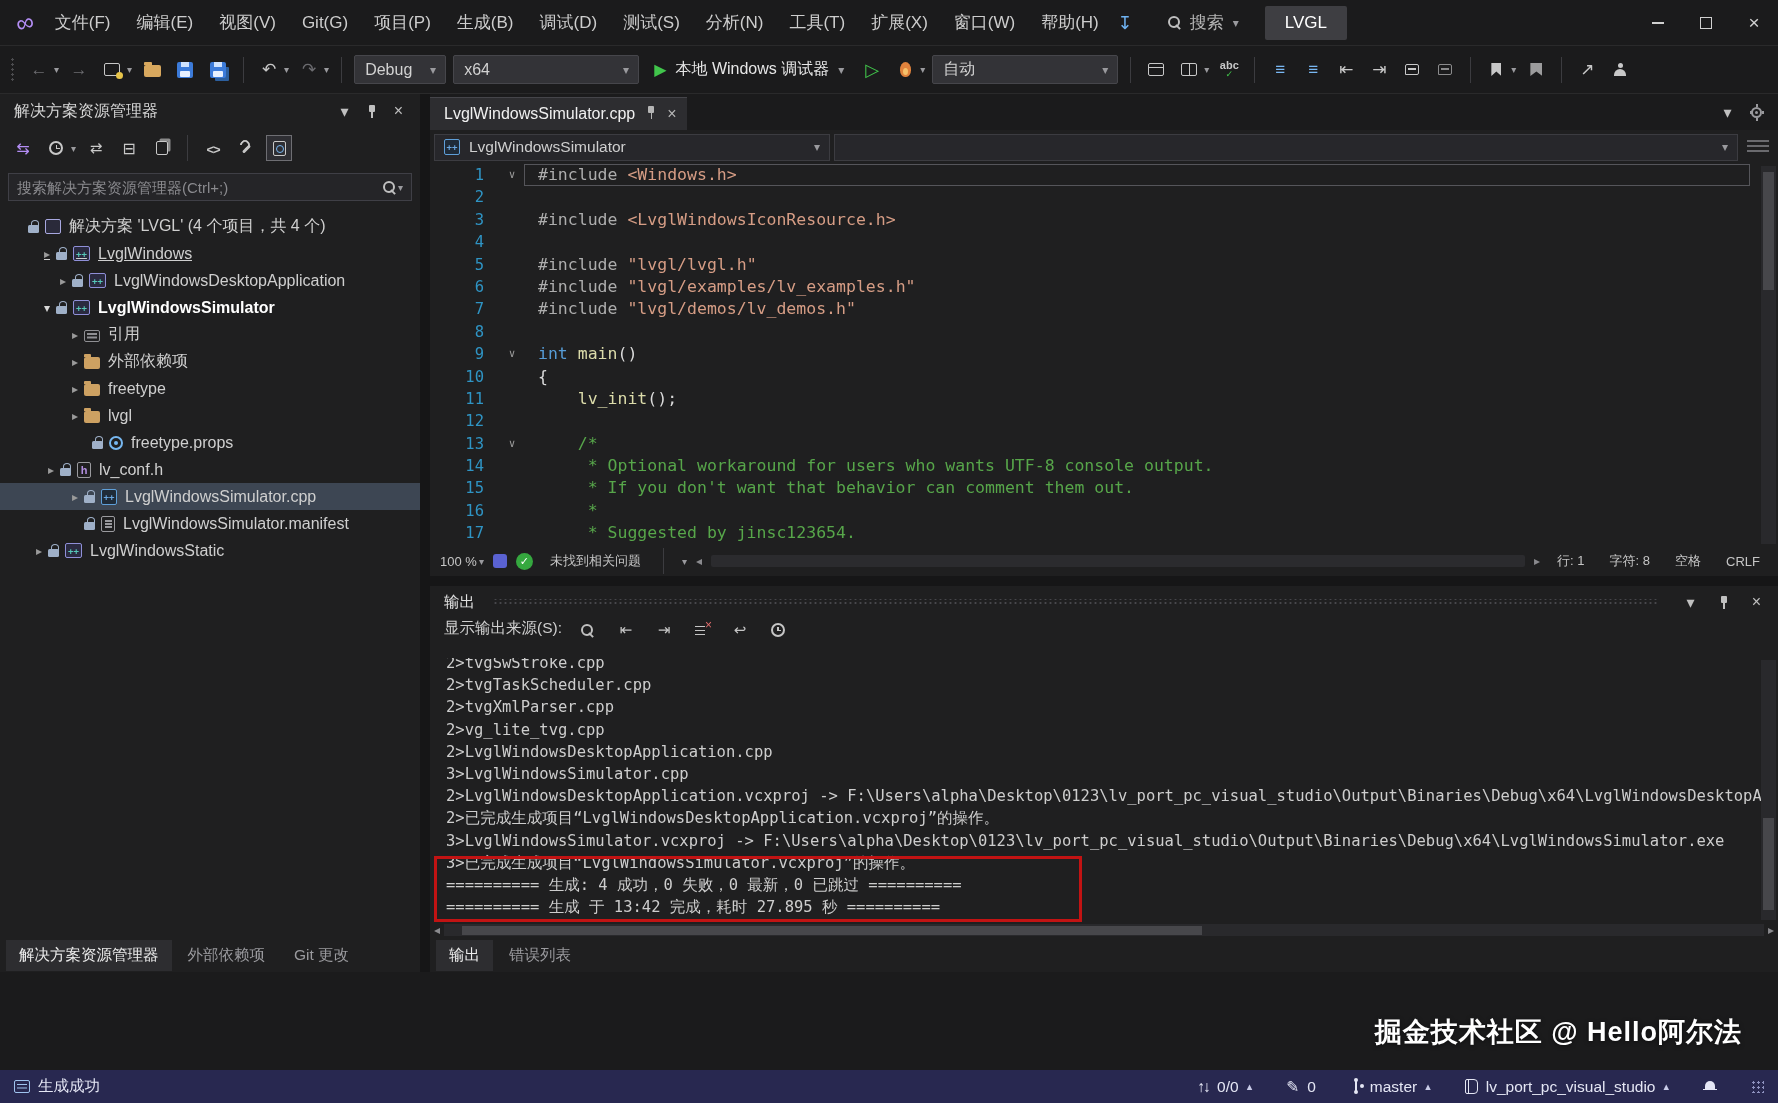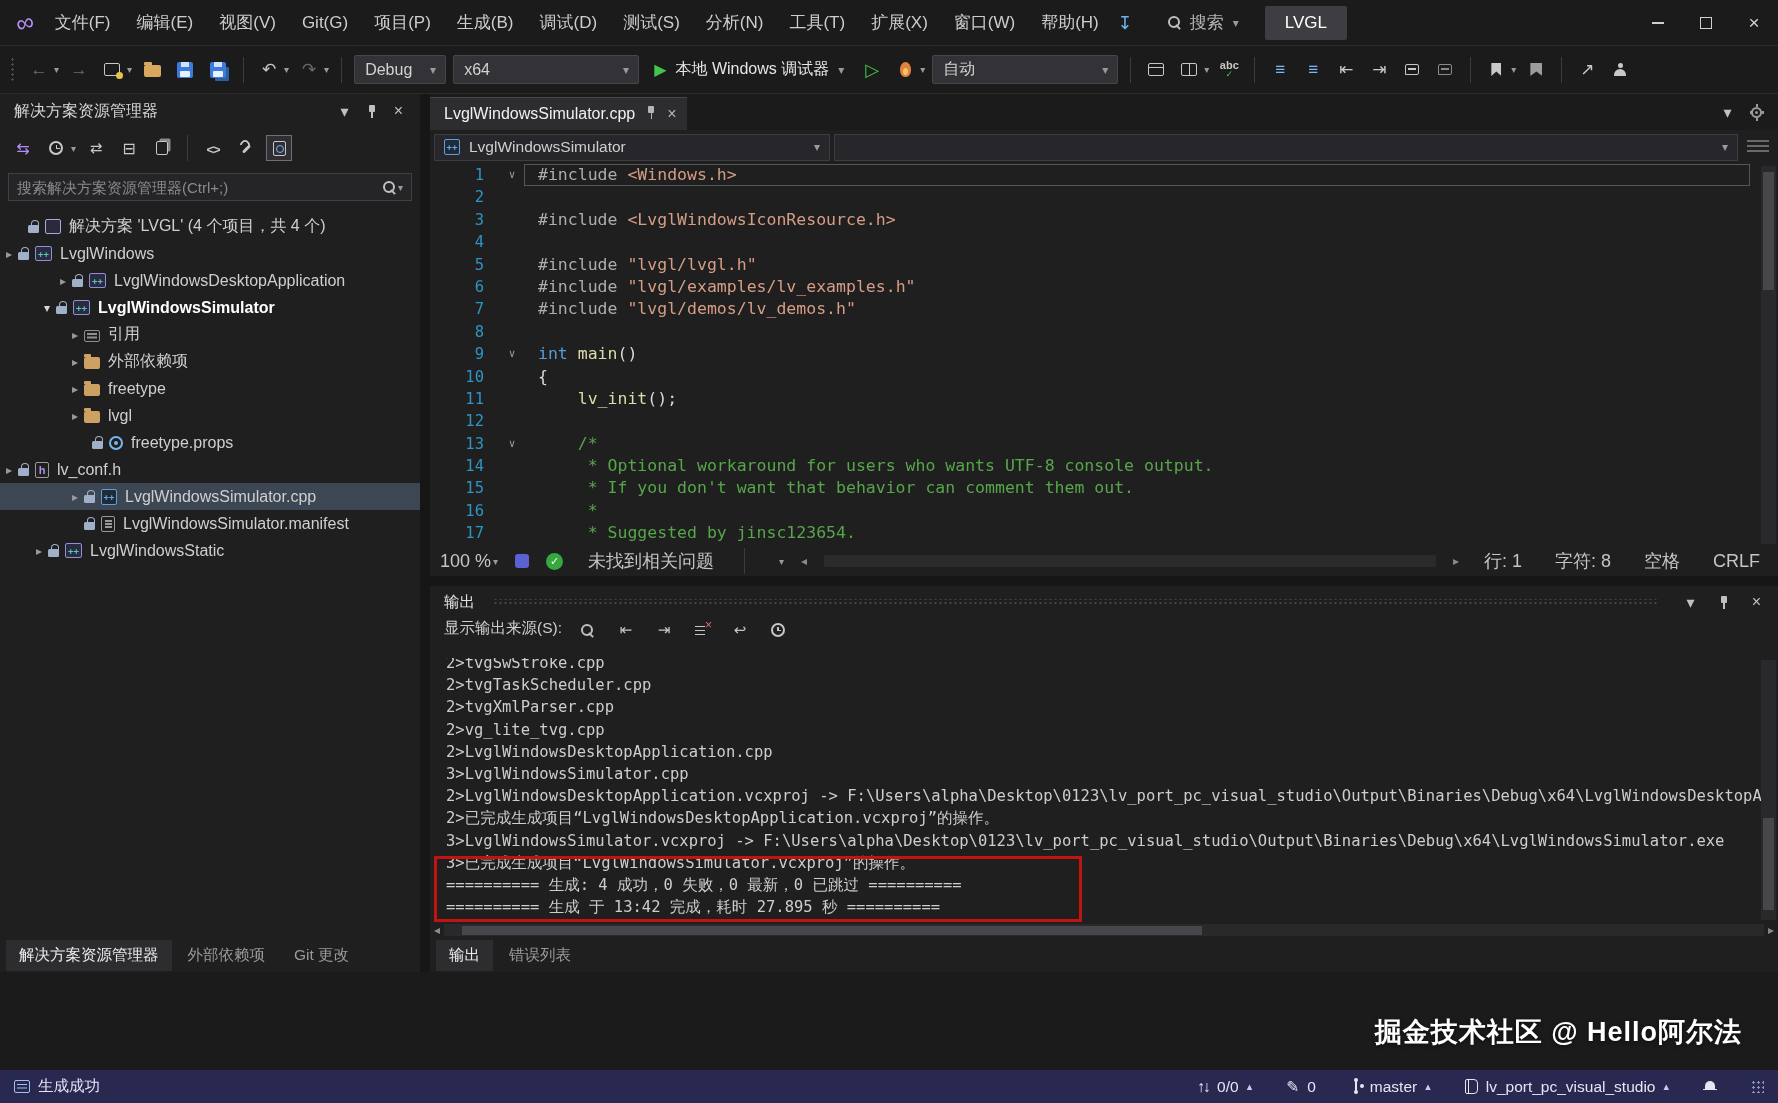--- a/index.html
+++ b/index.html
@@ -160,21 +160,21 @@
   .fold-open::before{content:"∨"}
   .guide::after{content:"";position:absolute;left:11px;top:0;bottom:0;width:1px;background:#3a3a3e}
   .ccontent{flex:1;display:flex;align-items:center;padding-left:14px;margin-right:28px;min-width:0;overflow:hidden}
   .ccontent.cur{outline:1px solid #55555a;outline-offset:-1px}
   .tk-pp{color:#adadad}.tk-pl{color:#dadada}.tk-str{color:#d69d85}
   .tk-kw{color:#569cd6}.tk-fn{color:#dcdcaa}.tk-cm{color:#57a64a}
   .vscroll{position:absolute;top:2px;bottom:2px;right:2px;width:15px;background:#29292c}
   .vthumb{position:absolute;left:2px;right:2px;background:#47474b}
 
   
-  .ed-status{height:30px;flex:none;display:flex;align-items:center;gap:17px;padding:0 10px;font-size:18px;color:#c5c5c5;background:#1f1f20}
+  .ed-status{height:30px;flex:none;display:flex;align-items:center;gap:9px;padding:0 10px;font-size:13px;color:#c5c5c5;background:#1f1f20}
   .eds-zoom{display:inline-flex;align-items:center;gap:7px}
   .healthdoc{width:14px;height:14px;border-radius:3px;background:#5a62d2}
   .okcheck{width:17px;height:17px;border-radius:50%;background:#35a83f;position:relative}
   .okcheck::after{content:"✓";color:#fff;font-size:11px;position:absolute;inset:0;display:flex;align-items:center;justify-content:center}
   .broomico{width:15px;height:15px;background:linear-gradient(135deg,#c9a44a 0 55%,#8a6d2f 55% 100%);clip-path:polygon(20% 0,55% 0,100% 60%,60% 100%,0 45%)}
   .hs-track{flex:1;height:12px;background:#2b2b2e;border-radius:2px}
   .scroll-arrow{color:#8a8a8e;font-size:12px;display:inline-flex;align-items:center}
   .g-sl::before{content:"◂"} .g-sr::before{content:"▸"}
   .eds-text{padding:0 8px;white-space:nowrap}
 
@@ -413,21 +413,21 @@
         <span class="mag"></span>
         <span class="chevdn small"></span>
       </div>
       <div class="tree" id="tree">
           <div class="trow" style="padding-left: 10px;">
             <span class="chev"></span>
             <span class="lockico"></span>
             <span class="tico sln"></span>
             <span class="tlabel">解决方案 'LVGL' (4 个项目，共 4 个)</span>
           </div>
-          <div class="trow" style="">
+          <div class="trow" style="padding-left: 38px; text-decoration: underline;">
             <span class="chev c-right"></span>
             <span class="lockico"></span>
             <span class="tico proj"></span>
             <span class="tlabel">LvglWindows</span>
           </div>
           <div class="trow" style="padding-left: 54px;">
             <span class="chev c-right"></span>
             <span class="lockico"></span>
             <span class="tico proj"></span>
             <span class="tlabel">LvglWindowsDesktopApplication</span>
@@ -457,21 +457,21 @@
             <span class="chev c-right"></span>
             <span class="tico folder"></span>
             <span class="tlabel">lvgl</span>
           </div>
           <div class="trow" style="padding-left: 74px;">
             <span class="chev"></span>
             <span class="lockico"></span>
             <span class="tico props"></span>
             <span class="tlabel">freetype.props</span>
           </div>
-          <div class="trow" style="">
+          <div class="trow" style=" margin-left: 42px;">
             <span class="chev c-right"></span>
             <span class="lockico"></span>
             <span class="tico hfile"></span>
             <span class="tlabel">lv_conf.h</span>
           </div>
           <div class="trow sel" style="padding-left: 66px;">
             <span class="chev c-right"></span>
             <span class="lockico"></span>
             <span class="tico cpp"></span>
             <span class="tlabel">LvglWindowsSimulator.cpp</span>

